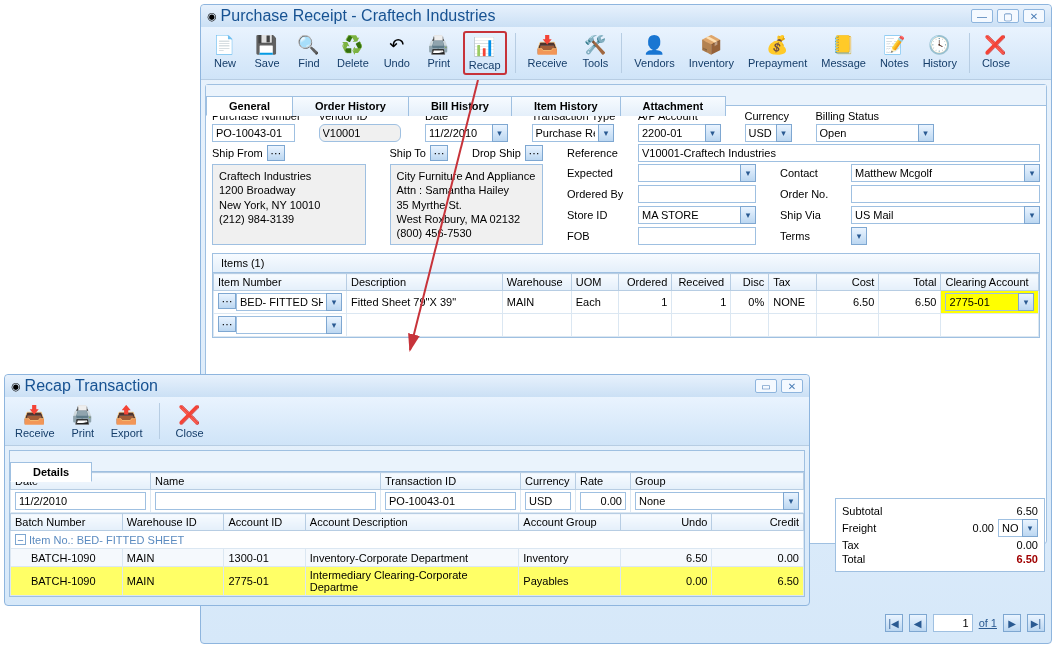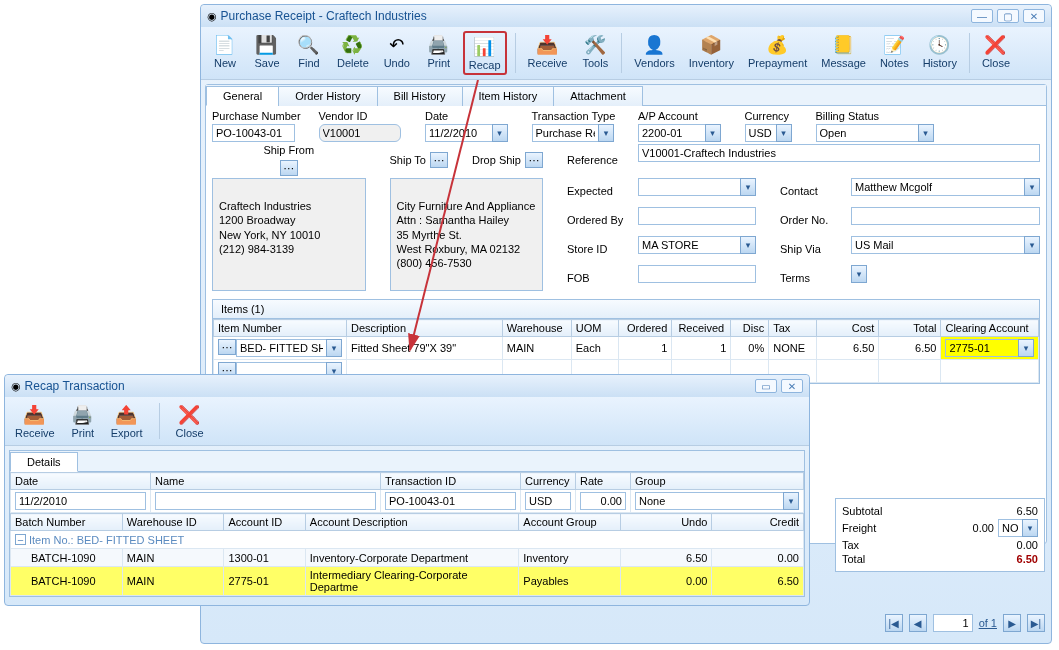--- a/index.html
+++ b/index.html
@@ -1,38 +1,38 @@
 <!DOCTYPE html>
 <html><head>
 <meta charset="utf-8">
 <style>
   * { box-sizing: border-box; font-family: Tahoma, Arial, sans-serif; font-size: 11px; }
   body { margin: 0; background: #fff; width: 1059px; height: 650px; position: relative; overflow: hidden; }
   .window { position: absolute; background: linear-gradient(#eaf3fc, #d6e8f9); border: 1px solid #8eb5de; border-radius: 4px; }
   .win-header { display: flex; align-items: center; height: 22px; padding: 0 6px; background: linear-gradient(#e7f1fc,#cbe0f5); border-top-left-radius:4px; border-top-right-radius:4px; }
-  .win-header .title { font-size: 12px; color: #175292; }
+  .win-header .title { font-size: 16px; color: #175292; }
   .win-header .ctl { margin-left: auto; display:flex; gap:4px; }
   .win-header .wbtn { width:22px; height:14px; border:1px solid #8eb5de; border-radius:2px; background:#f4f9ff; color:#4a7db6; font-size:10px; display:flex; align-items:center; justify-content:center; cursor:pointer;}
   .toolbar { display:flex; gap:6px; padding: 4px 6px; background: linear-gradient(#e9f3fe,#cfe4f8); border-bottom:1px solid #b7cde3; }
   .tbtn { text-align:center; padding:2px 4px; cursor:pointer; border-radius:3px; }
   .tbtn .ic { width:28px; height:24px; margin:0 auto; display:flex; align-items:center; justify-content:center; font-size:18px; }
   .tbtn .cap { font-size:11px; color:#153d69; white-space:nowrap; }
   .highlight-box { border:2px solid #c7333a; }
   .content { background:#fff; margin:4px; border:1px solid #9fc0e1; border-radius:3px; }
   .tabs { display:flex; border-bottom:1px solid #9fc0e1; background:#eaf3fc; }
-  .tab { padding:3px 16px; border:1px solid #9fc0e1; border-bottom:none; margin-right:-1px; background:linear-gradient(#f7fbff,#e4effa); cursor:pointer; position:relative; top:1px;}
+  .tab { padding:3px 22px; border:1px solid #9fc0e1; border-bottom:none; margin-right:-1px; background:linear-gradient(#f7fbff,#e4effa); cursor:pointer; position:relative; top:11px;font-weight:bold;}
   .tab.active { background:#fff; border-bottom:1px solid #fff; }
   .form-area { padding:4px 6px; display:grid; grid-template-columns: repeat(24, 1fr); gap: 2px 24px; }
   .lbl { color:#000; align-self:center; white-space:nowrap; }
   .inp { width:100%; height:18px; border:1px solid #9fc0e1; background:#fff; padding:1px 3px; font-size:11px; }
   .inp[readonly] { background:#f0f0f0;border-radius:6px; }
   .combo { display:flex; }
   .combo .inp { flex:1; border-right:none; }
   .cbtn { width:16px; height:18px; border:1px solid #7ea7d1; background:linear-gradient(#eaf4ff,#bcd7f1); display:flex; align-items:center; justify-content:center; color:#2a5a92; cursor:pointer; font-size:9px;}
-  .addr-box { border:1px solid #9fc0e1; background:#f0f0f0; padding:20px 6px; line-height:1.3; }
+  .addr-box { border:1px solid #9fc0e1; background:#f0f0f0; padding:4px 6px; line-height:1.3; }
   .addr-head { display:flex; align-items:center; gap:4px;}
   .dots { width:18px; height:16px; border:1px solid #7ea7d1; background:linear-gradient(#eaf4ff,#bcd7f1); display:flex; align-items:center; justify-content:center; cursor:pointer;}
   .items-tab { border:1px solid #9fc0e1; margin:4px 6px; }
   .items-tab .hdr { background:linear-gradient(#f7fbff,#e4effa); padding:3px 8px; border-bottom:1px solid #9fc0e1; }
   table.grid { width:100%; border-collapse:collapse; }
   table.grid th { background:linear-gradient(#f7fbff,#e4effa); border:1px solid #b7cde3; padding:2px 4px; font-weight:normal; text-align:left; }
   table.grid td { border:1px solid #dbe7f2; padding:2px 4px; height:18px; }
   .num { text-align:right; }
   .highlight-cell { background:#ffff00; }
   .totals { position:absolute; right:14px; top:498px; width:210px; border:1px solid #9fc0e1; background:#fff; padding:4px 6px; }
@@ -169,21 +169,21 @@
         </div>
       <div class="combo" style="grid-column:16/18;">
           <input class="inp" value="USD" style="">
           <div class="cbtn">▾</div>
         </div>
       <div class="combo" style="grid-column:18/22;">
           <input class="inp" value="Open" style="">
           <div class="cbtn">▾</div>
         </div>
 
-      <div class="addr-head" style="grid-column:1/6;flex-direction:column;">
+      <div class="addr-head" style="grid-column:1/6;">
         <span class="lbl">Ship From</span>
         <div class="dots">⋯</div>
       </div>
       <div class="addr-head" style="grid-column:6/11;">
         <span class="lbl">Ship To</span>
         <div class="dots">⋯</div>
         <span class="lbl" style="margin-left:20px;">Drop Ship</span>
         <div class="dots">⋯</div>
       </div>
       <div class="lbl" style="grid-column:11/13;">Reference</div>

